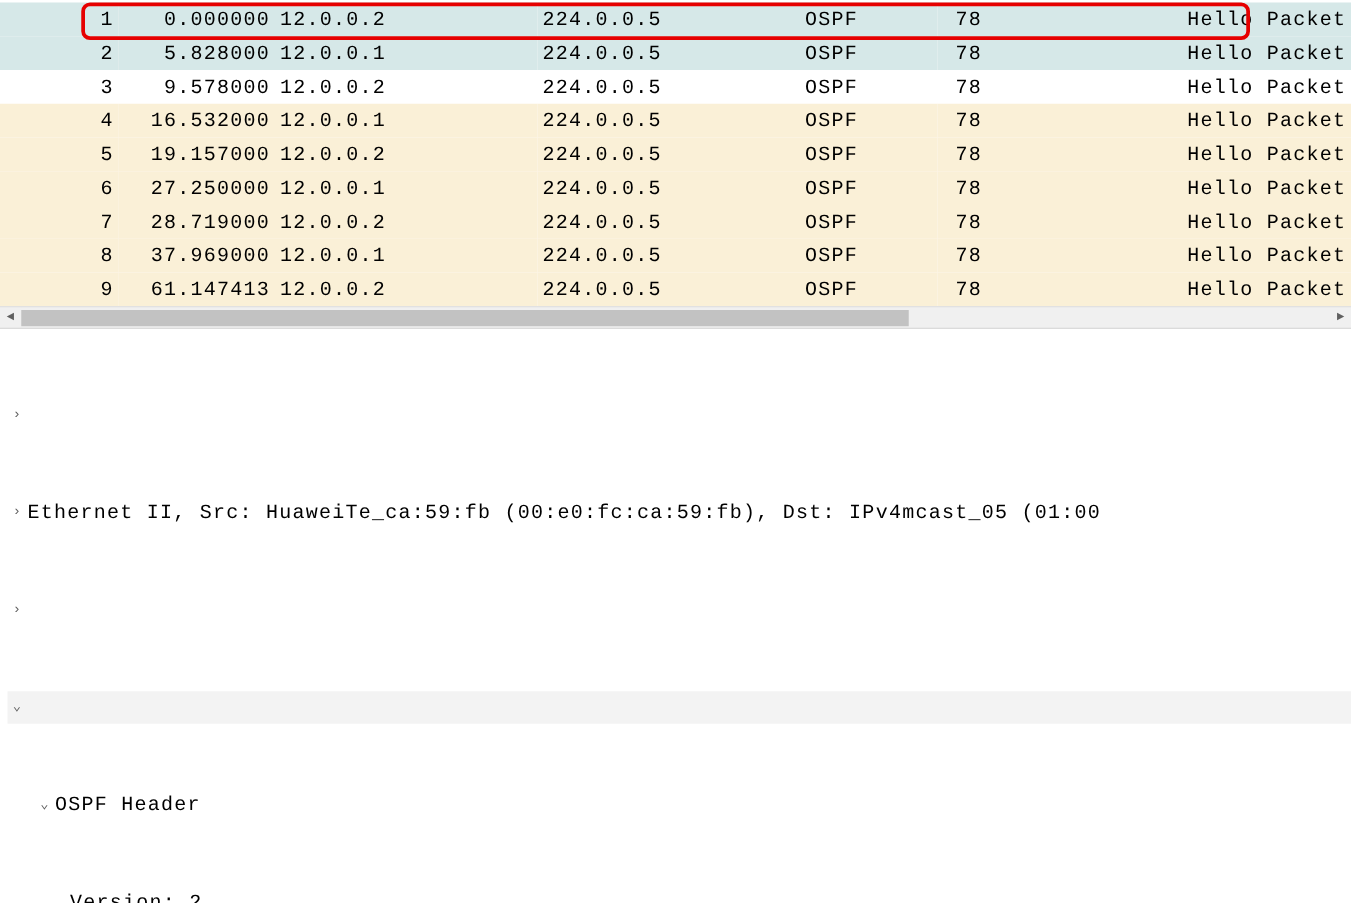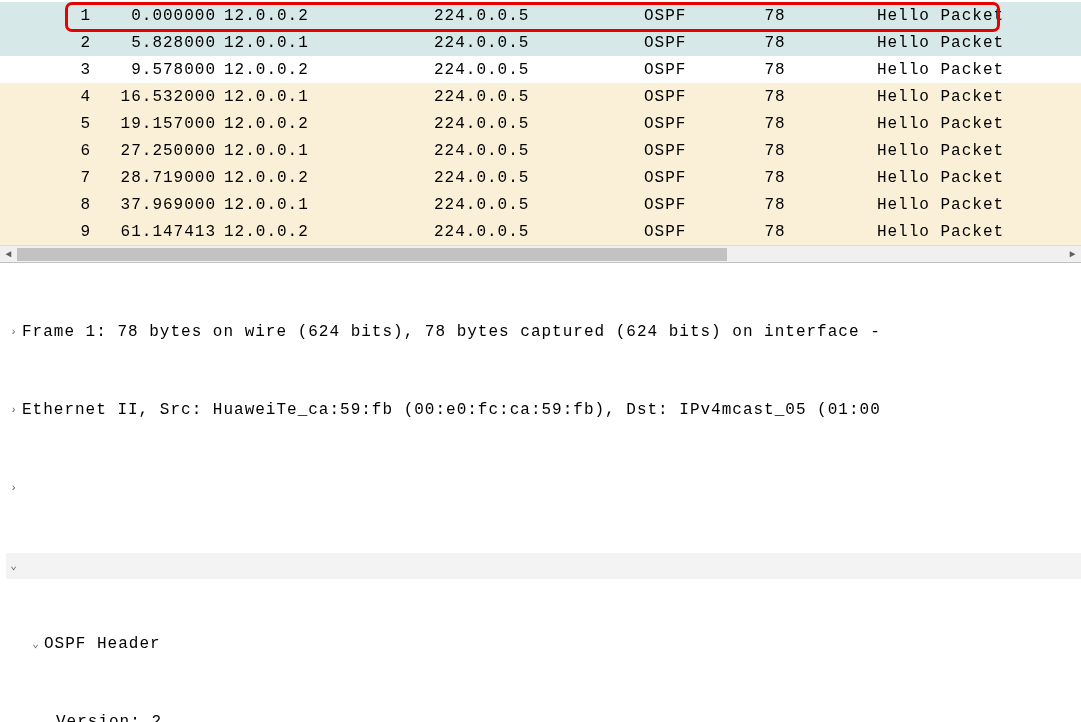--- a/index.html
+++ b/index.html
@@ -24,21 +24,21 @@
     white-space: pre;
     font-family: "Consolas", "Courier New", monospace;
     letter-spacing: 1px;
   }
   .col-no { width: 95px; text-align: right; padding-right: 6px;}
   .col-time { width: 125px; text-align: right; }
   .col-src { width: 210px; text-align: left; }
   .col-dst { width: 210px; text-align: left; }
   .col-proto { width: 110px; text-align: left; }
   .col-len { width: 50px; text-align: center; padding-right:4px;}
-  .col-info { text-align: center; }
+  .col-info { text-align: right; }
   .row-selected td { background: #d6e8e8; }
   .row-alt td { background: #faf0d7; }
   .row-normal td { background: #fff; }
   .list-wrap {
     position: relative;
     border-bottom: 1px solid #c0c0c0;
     padding-top: 2px;
     overflow: hidden;
   }
   .row1-highlight {
@@ -206,21 +206,20 @@
       <div class="scroll-thumb"></div>
     </div>
     <div class="scroll-arrow">►</div>
   </div>
 </div>
 
 <div class="details-wrap">
   <div class="details-pane">
     <div class="tree-row ind0">
       <span class="expander">›</span>
-      <span>Frame 1: 78 bytes on wire (624 bits), 78 bytes captured (624 bits) on interface -</span>
     </div>
     <div class="tree-row ind0">
       <span class="expander">›</span>
       <span>Ethernet II, Src: HuaweiTe_ca:59:fb (00:e0:fc:ca:59:fb), Dst: IPv4mcast_05 (01:00</span>
     </div>
     <div class="tree-row ind0">
       <span class="expander">›</span>
     </div>
     <div class="tree-row ind0 hl">
       <span class="expander">⌄</span>

